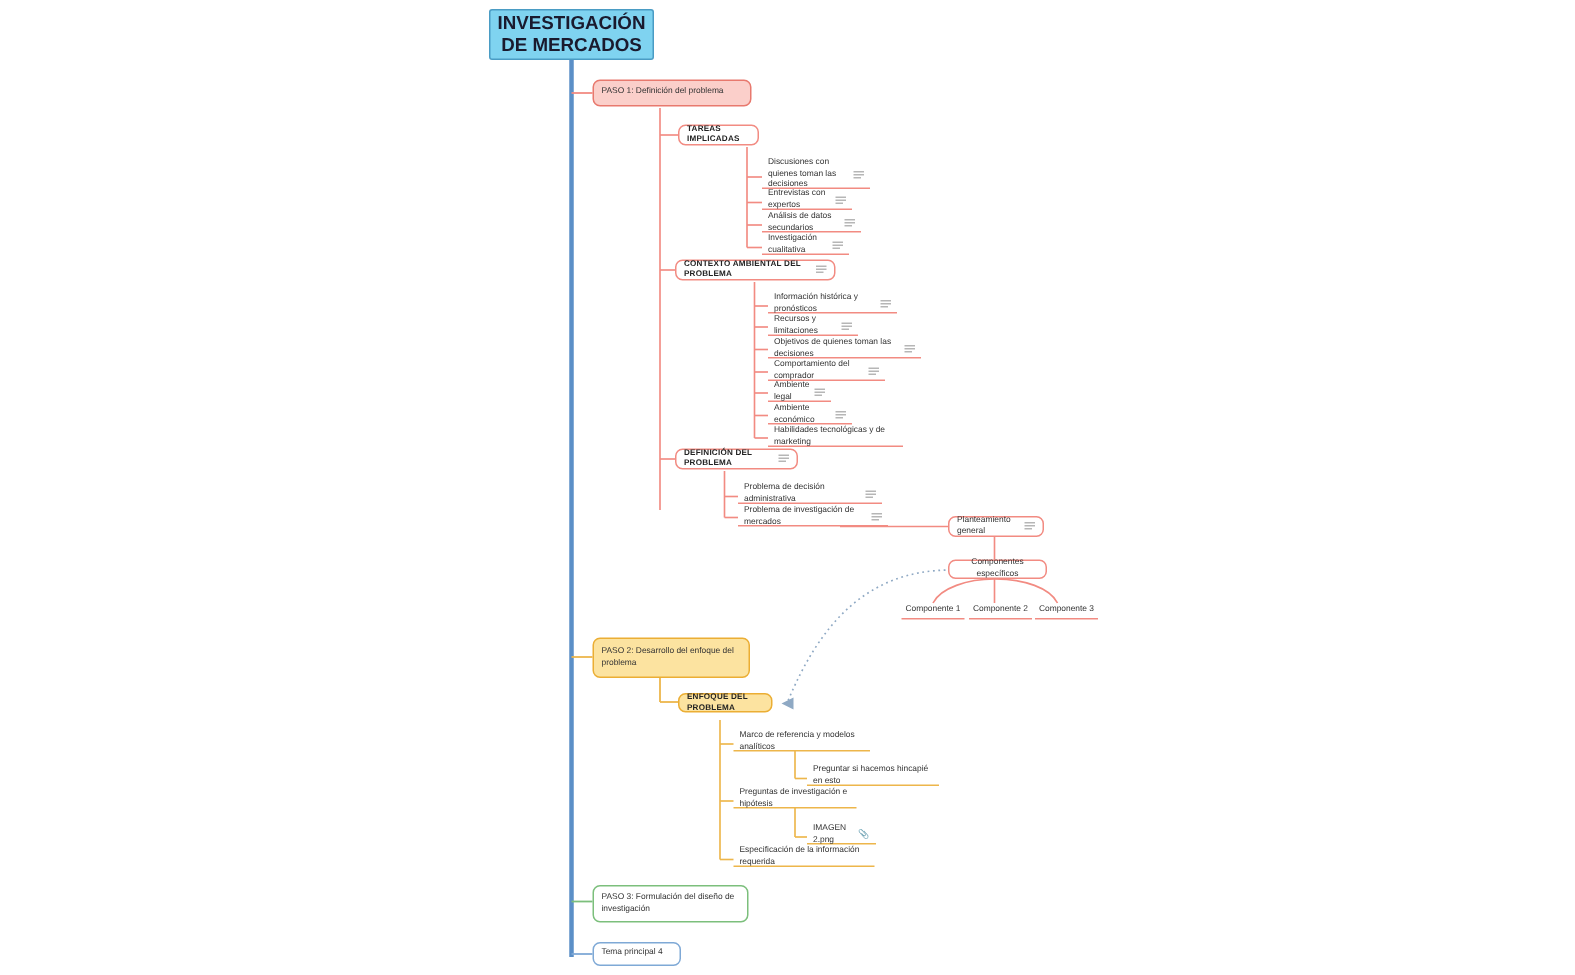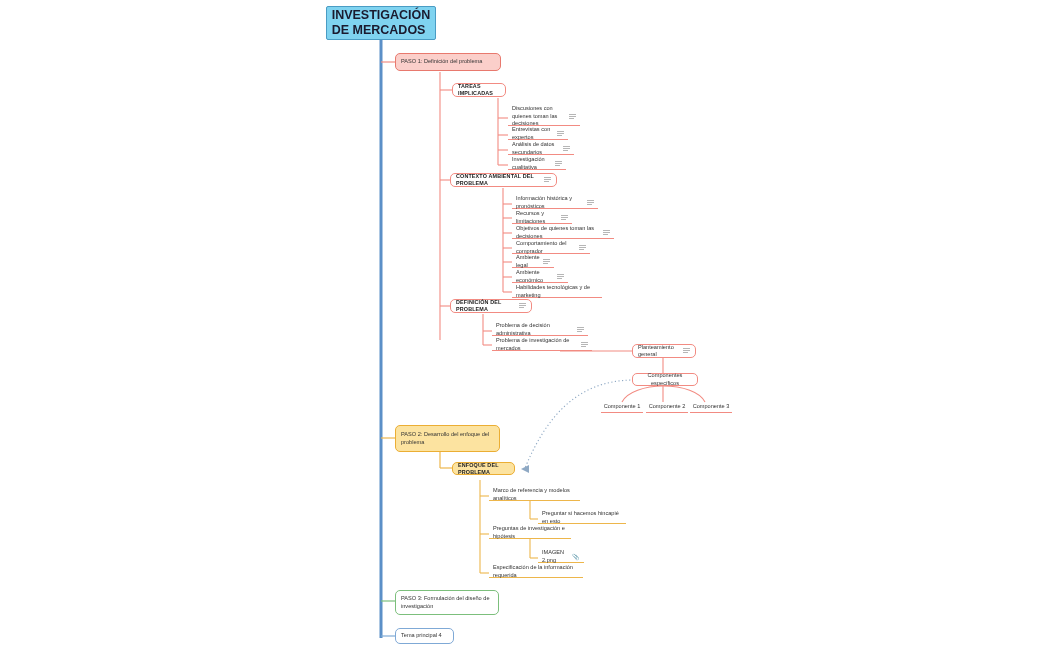--- a/index.html
+++ b/index.html
@@ -11,21 +11,21 @@
   #canvas{position:absolute;inset:0;}
   svg.wires{position:absolute;left:0;top:0;width:1050px;height:650px;pointer-events:none;}
 
   .node{position:absolute;box-sizing:border-box;display:flex;align-items:center;}
   .node .lbl{display:block;}
 
   
   .root{
     background:#7FD3F0;border:1.5px solid #4A9CC4;border-radius:2px;
     color:#1a1a2e;font-weight:bold;font-size:12.5px;line-height:15px;
-    text-align:left;justify-content:center;padding:5px 8px;
+    text-align:center;justify-content:center;padding:5px 8px;
   }
 
   
   .boxed{border-radius:5px;border-width:1px;border-style:solid;background:#fff;}
   .red   {border-color:#F28B82;}
   .redfill{background:#FBCFCA;border-color:#E8796E;}
   .yellowfill{background:#FCE3A0;border-color:#EBAE34;}
   .yellow{border-color:#EDB64B;}
   .green {border-color:#7CBF7C;background:#fff;}
   .blue  {border-color:#7FA9D6;background:#fff;}

